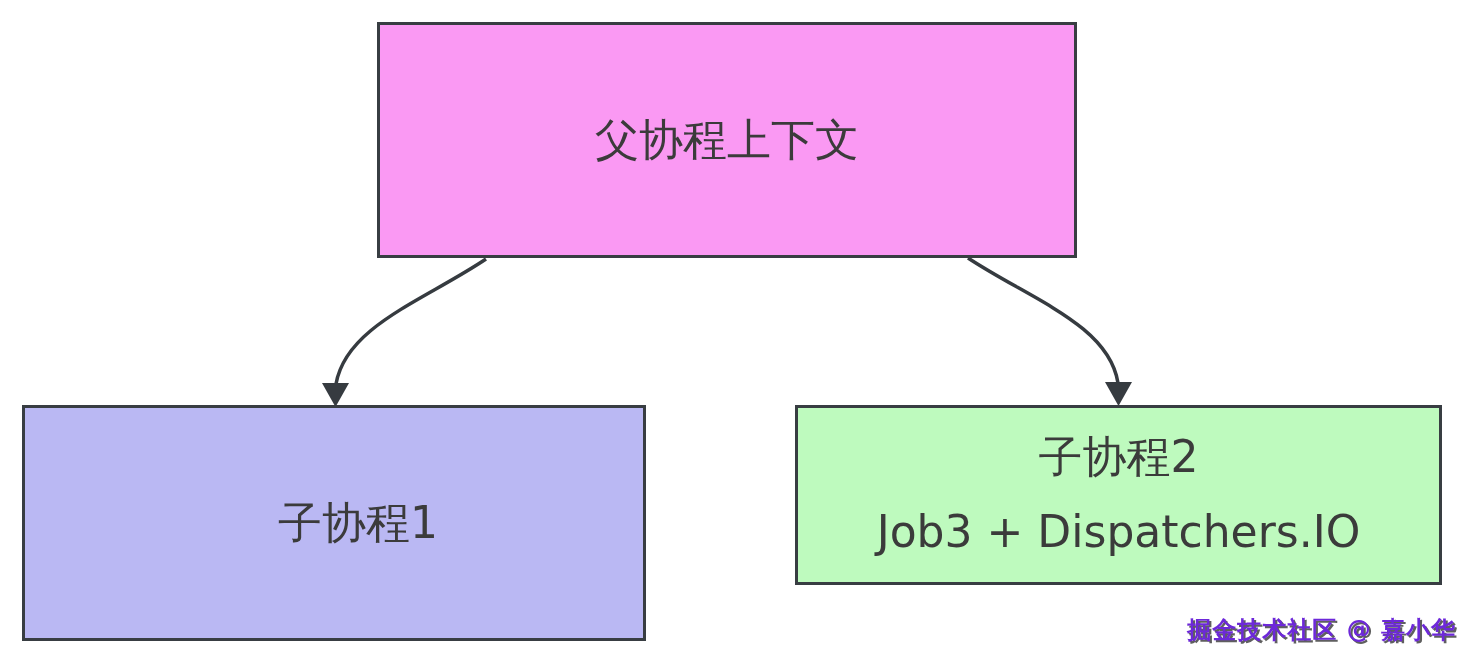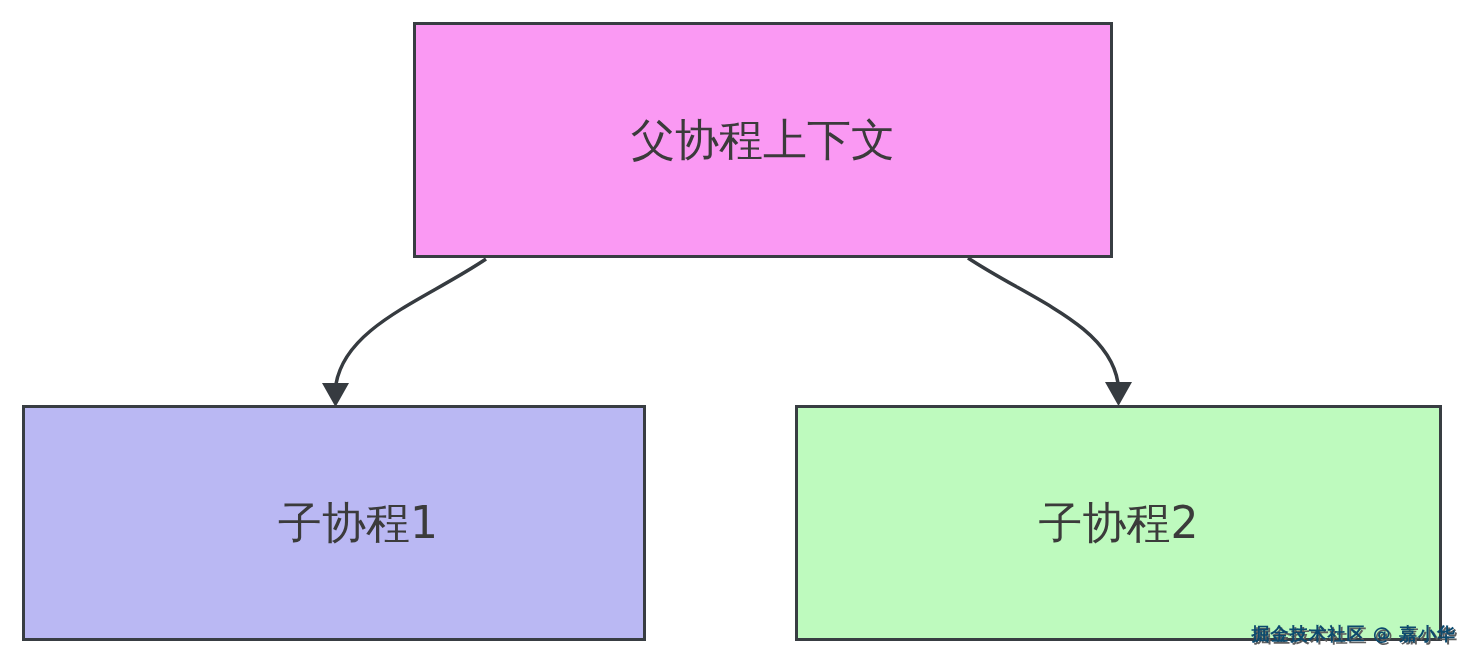--- a/index.html
+++ b/index.html
@@ -48,53 +48,54 @@
     left: 22px;
     top: 405px;
     width: 624px;
     height: 236px;
     padding-left: 48px;
   }
   .node-child2 {
     left: 795px;
     top: 405px;
     width: 647px;
-    height: 236px;
+    height: 180px;
   }
   .watermark {
     position: absolute;
     right: 10px;
     bottom: 20px;
-    font-size: 18px;
+    font-size: 24px;
     font-weight: bold;
-    color: #0c4a6e;
+    color: #6d28d9;
     text-shadow: 2px 2px 0 #5f5f5f;
     letter-spacing: 1px;
     white-space: nowrap;
   }
 </style>
 </head>
 <body>
 
 <div class="canvas">
 
   <svg class="edges-layer" viewBox="0 0 1466 666" xmlns="http://www.w3.org/2000/svg">
     <path d="M 486 259 C 425 300, 346 326, 336 384" fill="none" stroke="#363b40" stroke-width="3.5"></path>
     <polygon points="322,383 349,383 335.5,407" fill="#363b40"></polygon>
     <path d="M 968 258 C 1030 299, 1109 325, 1118 383" fill="none" stroke="#363b40" stroke-width="3.5"></path>
     <polygon points="1105,382 1132,382 1118.5,406" fill="#363b40"></polygon>
   </svg>
 
-  <div class="node node-parent" style="background-color: rgb(250, 153, 243); margin-left: 36px;">
+  <div class="node node-parent" style="background-color: rgb(250, 153, 243);">
     <div>父协程上下文</div>
   </div>
 
   <div class="node node-child1" style="background-color: rgb(186, 184, 243);">
     <div>子协程1</div>
   </div>
 
   <div class="node node-child2" style="background-color: rgb(190, 250, 190);">
     <div>子协程2</div>
+    <div>Job3 + Dispatchers.IO</div>
   </div>
 
   <div class="watermark">掘金技术社区 @ 嘉小华</div>
 
 </div>
 
 </body></html>

